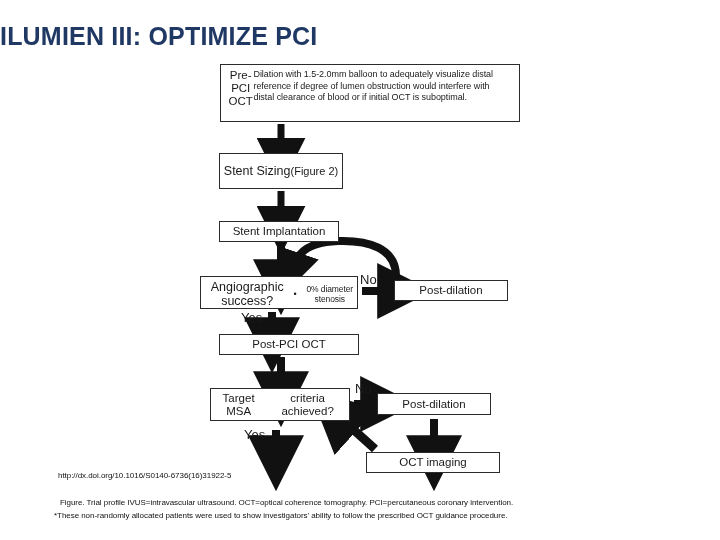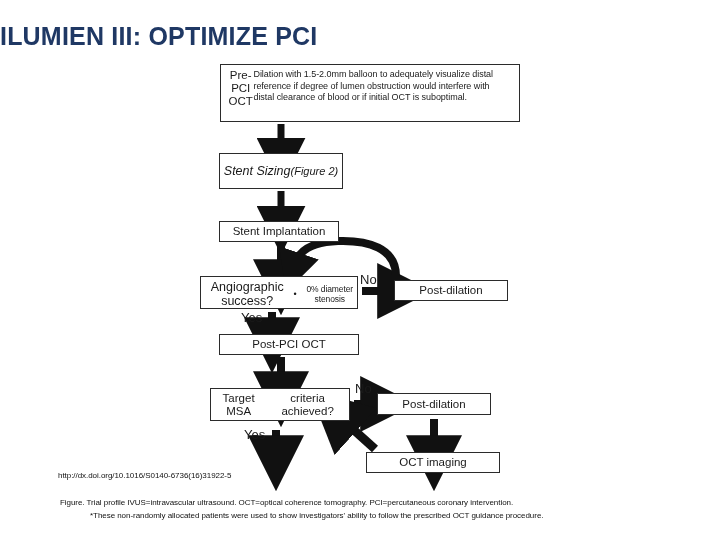--- a/index.html
+++ b/index.html
@@ -71,21 +71,20 @@
     text-align: left;
     line-height: 1.28;
     letter-spacing: -0.05px;
   }
 
   #node-stent-sizing {
     left: 219px;
     top: 153px;
     width: 124px;
     height: 36px;
-    font-style: italic;
   }
   #node-stent-sizing .l1 { font-size: 12.5px; }
   #node-stent-sizing .l2 { font-size: 11px; }
 
   #node-stent-implantation {
     left: 219px;
     top: 221px;
     width: 120px;
     height: 21px;
     font-size: 11.5px;
@@ -202,21 +201,21 @@
     top: 497px;
     width: 620px;
     font-size: 8px;
     color: #111111;
     font-family: "Liberation Sans", sans-serif;
     line-height: 1.62;
     letter-spacing: -0.05px;
     white-space: nowrap;
   }
   #caption .cap-line-1 { padding-left: 8px; }
-  #caption .cap-line-2 { padding-left: 2px; margin-left: 36px; }
+  #caption .cap-line-2 { padding-left: 2px; }
 </style>
 </head>
 <body>
 
 <div id="slide-title">ILUMIEN III: OPTIMIZE PCI</div>
 
 <div id="flowchart">
 
   <svg id="arrows" viewBox="0 0 720 540" xmlns="http://www.w3.org/2000/svg">
     <defs>

